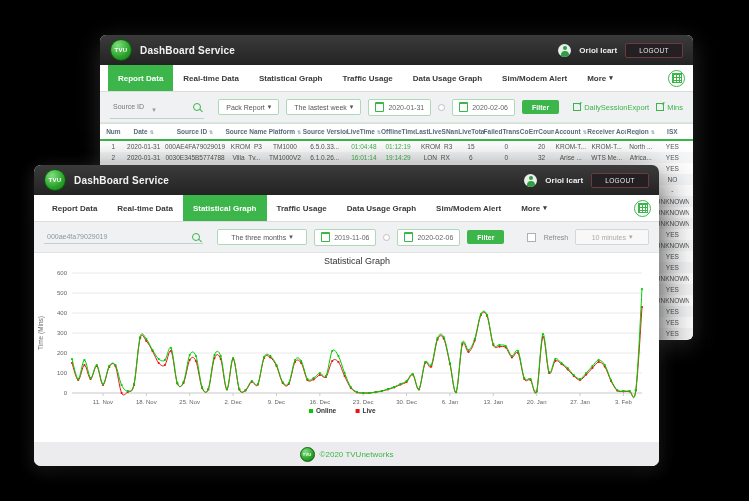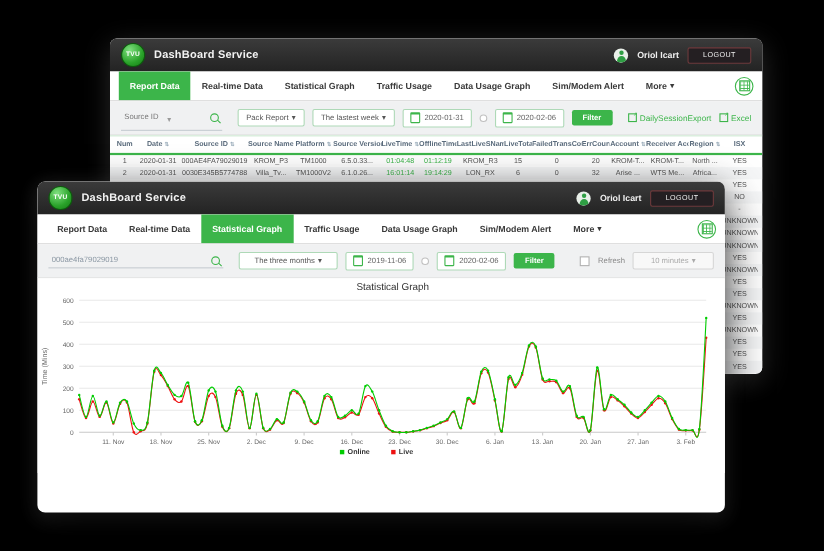--- a/index.html
+++ b/index.html
@@ -125,21 +125,21 @@
       <span>2020-02-06</span>
     </div>
     <button class="filter-btn">Filter</button>
     <div style="flex:2"></div>
     <div class="export-link">
       <span class="exp-icon"></span>
       <span>DailySessionExport</span>
     </div>
     <div class="export-link">
       <span class="exp-icon"></span>
-      <span>Excel</span>
+      <span>Mins</span>
     </div>
   </div>
   <div class="report-table" id="report-table">
       <div class="tr head">
         <div class="th" style="width: 3.20755%;">Num</div>
         <div class="th sortable" style="width: 7.16981%;">Date</div>
         <div class="th sortable" style="width: 10.3774%;">Source ID</div>
         <div class="th sortable" style="width: 7.16981%;">Source Name</div>
         <div class="th sortable" style="width: 6.03774%;">Platform</div>
         <div class="th sortable" style="width: 7.54717%;">Source Version</div>
@@ -785,13 +785,17 @@
         <g>
           <rect x="275" y="156" width="4" height="4" fill="#00cc00"></rect>
           <text x="282" y="160" font-size="6.5" font-weight="bold" fill="#333" font-family="Liberation Sans">Online</text>
         </g>
         <g>
           <rect x="321.6" y="156" width="4" height="4" fill="#ee1111"></rect>
           <text x="328.6" y="160" font-size="6.5" font-weight="bold" fill="#333" font-family="Liberation Sans">Live</text>
         </g>
       </svg>
   </div>
+  <div class="window-footer">
+    <div class="logo small">TVU</div>
+    <div class="footer-text">©2020 TVUnetworks</div>
+  </div>
 </div>
 
 </body></html>

